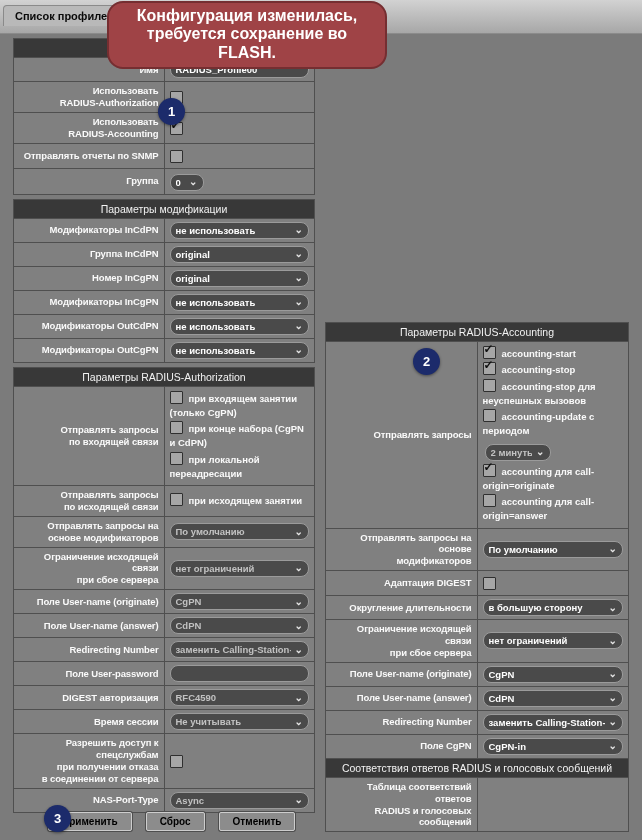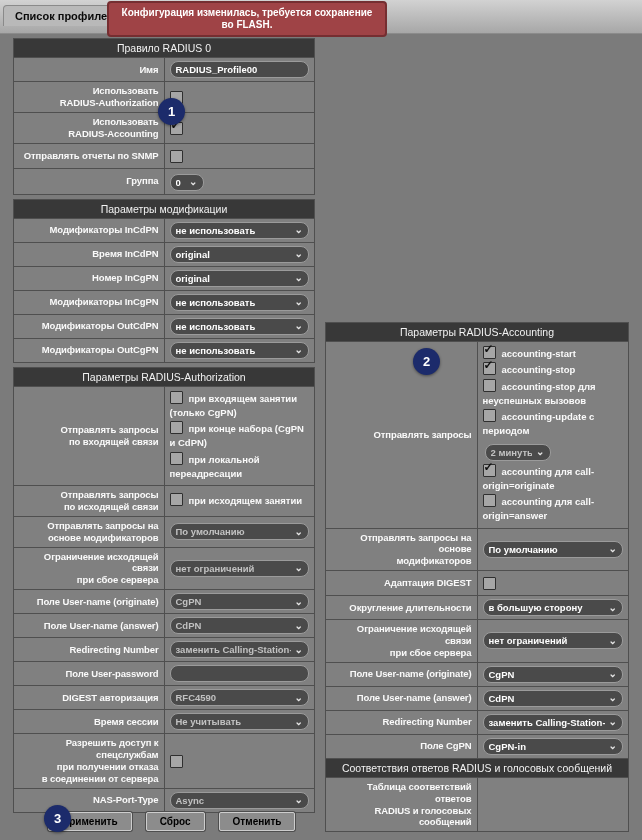--- a/index.html
+++ b/index.html
@@ -10,21 +10,21 @@
   }
   
   .topbar{position:absolute;left:0;top:0;width:642px;height:33px;
     background:linear-gradient(#d2d2d2,#a7a7a7);
     border-bottom:1px solid #8b8b8b;z-index:2}
   .tab{position:absolute;left:3px;top:5px;height:21px;box-sizing:border-box;
     padding:4px 11px 0;background:#b9b9b9;border:1px solid #8a8a8a;border-bottom:none;
     border-radius:4px 4px 0 0;font-size:11px;font-weight:bold;color:#0a0a0a;white-space:nowrap}
   .notice{position:absolute;left:107px;top:1px;width:258px;
     background:var(--notice_bg,#9f4346);border:2px solid var(--notice_border,#752e31);
-    border-radius:4px;color:#fff;font-size:10px;font-weight:bold;text-align:center;
+    border-radius:16px;color:#fff;font-size:16px;font-weight:bold;text-align:center;
     padding:4px 9px 5px;line-height:1.15}
   
   .col-left{position:absolute;left:13px;top:38px;width:302px}
   .col-right{position:absolute;left:325px;top:322px;width:304px}
   
   table.cfg{border-collapse:collapse;width:100%;margin:0 0 4px 0;table-layout:fixed}
   .cfg td{border:1px solid #4f4f4f;background:#808080;padding:3px 5px;vertical-align:middle}
   .cfg td.hdr{background:#383838;color:#f2f2f2;font-weight:normal;font-size:10.5px;
     text-align:center;padding:3px 2px;letter-spacing:0}
   .cfg td.lbl{width:124px;text-align:right;font-size:9.5px;font-weight:bold;color:#fafafa;
@@ -116,21 +116,21 @@
           <tr>
             <td class="lbl">Модификаторы InCdPN</td>
             <td class="val">
               <div class="sel">
                 <span class="txt">не использовать</span>
                 <span class="chev">⌄</span>
               </div>
             </td>
           </tr>
           <tr>
-            <td class="lbl">Время InCdPN</td>
+            <td class="lbl">Группа InCdPN</td>
             <td class="val">
               <div class="sel">
                 <span class="txt">original</span>
                 <span class="chev">⌄</span>
               </div>
             </td>
           </tr>
           <tr>
             <td class="lbl">Номер InCgPN</td>
             <td class="val">

